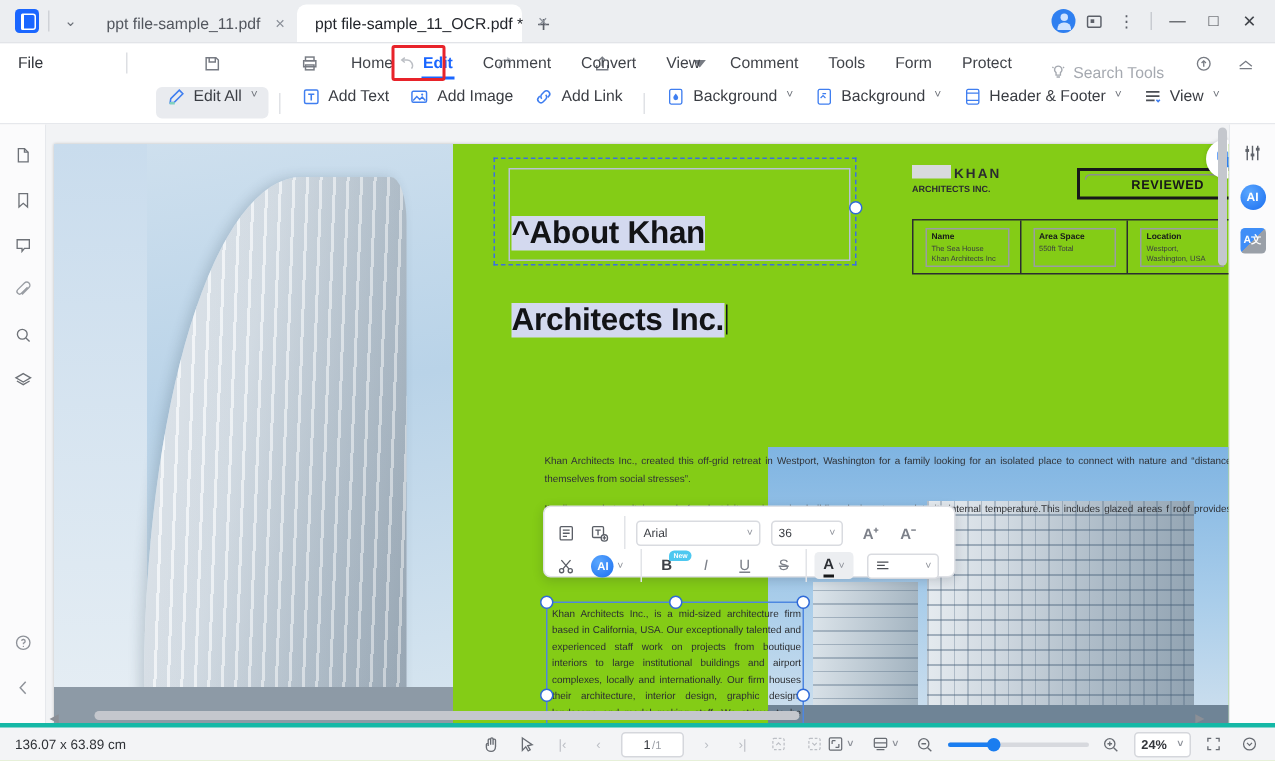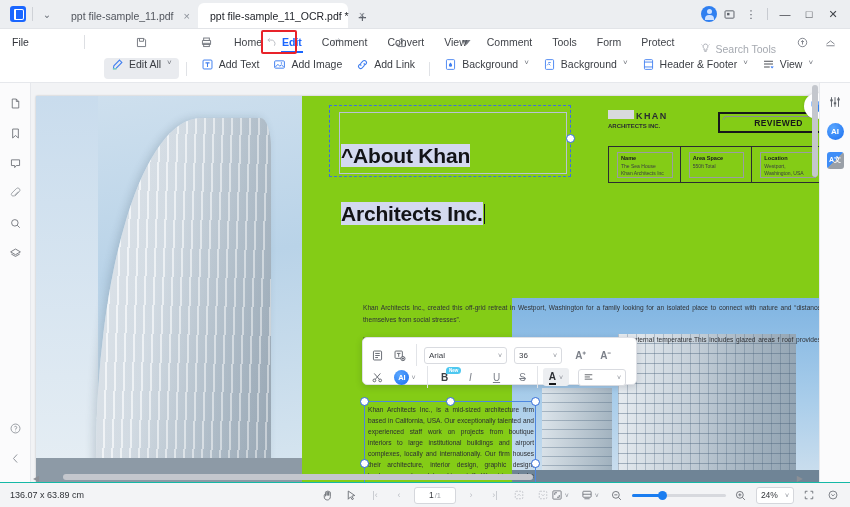--- a/index.html
+++ b/index.html
@@ -242,31 +242,31 @@
   .rightnav {
     width: 31px; background:#fbfbfc; border-left:1px solid #e6e8ec; flex:none;
     display:flex; flex-direction:column; align-items:center; padding-top: 9px; gap: 9px;
   }
   .rnav-ic { width:20px; height:20px; display:flex; align-items:center; justify-content:center; color:#5f636a; }
   .rnav-ai { width:17px;height:17px;border-radius:50%;background:radial-gradient(circle at 35% 30%,#5aa7ff,#1a6ef0);color:#fff;font-size:8px;font-weight:bold;display:flex;align-items:center;justify-content:center;}
   .rnav-tr { width:17px;height:17px;border-radius:3px;background:linear-gradient(135deg,#3f8ef7 50%,#9aa0a8 50%);color:#fff;font-size:7px;font-weight:bold;display:flex;align-items:center;justify-content:center;}
 
   
   .statusbar {
-    height: 25px; background:#f3f4f6; border-top:1px solid #14b8a6; flex:none;
+    height: 25px; background:#f3f4f6; border-top:3px solid #14b8a6; flex:none;
     display:flex; align-items:center; position:relative; font-size: 9px; color:#41444a;
   }
   .sb-dim { padding-left: 10px; font-size: 9px; color:#2f3237; }
   .sb-center { position:absolute; left: 318px; display:flex; align-items:center; gap: 6px; }
   .sb-ic { width:18px;height:18px;display:flex;align-items:center;justify-content:center;color:#686c73;}
   .sb-ic.dim { color:#bcbfc5; }
   .pagebox { width: 42px; height: 17px; border:1px solid #d5d7dc; border-radius:3px; background:#fff;
     display:flex; align-items:center; justify-content:center; font-size:8.5px; color:#33363b; gap:1px;}
   .pagebox .tot { color:#9a9ea5; font-size:7.5px; }
-  .sb-right { position:absolute; right: 8px; display:flex; align-items:center; gap: 6px; }
+  .sb-right { position:absolute; right: 8px; display:flex; align-items:center; gap: 6px; font-weight: bold; }
   .zoomtrack { width: 94px; height: 3px; background:#d7d9de; border-radius:2px; position:relative; }
   .zoomtrack .fill { position:absolute; left:0; top:0; height:3px; width: 30px; background:#1a7df0; border-radius:2px; }
   .zoomtrack .knob { position:absolute; left: 26px; top:-3px; width:9px; height:9px; border-radius:50%; background:#1a7df0; }
   .zoombox { height:17px; border:1px solid #d5d7dc; border-radius:3px; background:#fff; display:flex; align-items:center;
     padding: 0 4px; gap: 7px; font-size:8.5px; color:#33363b; }
   .zoombox .cv { font-size:7px; color:#8d9199; }
 </style>
 </head>
 <body>
 

